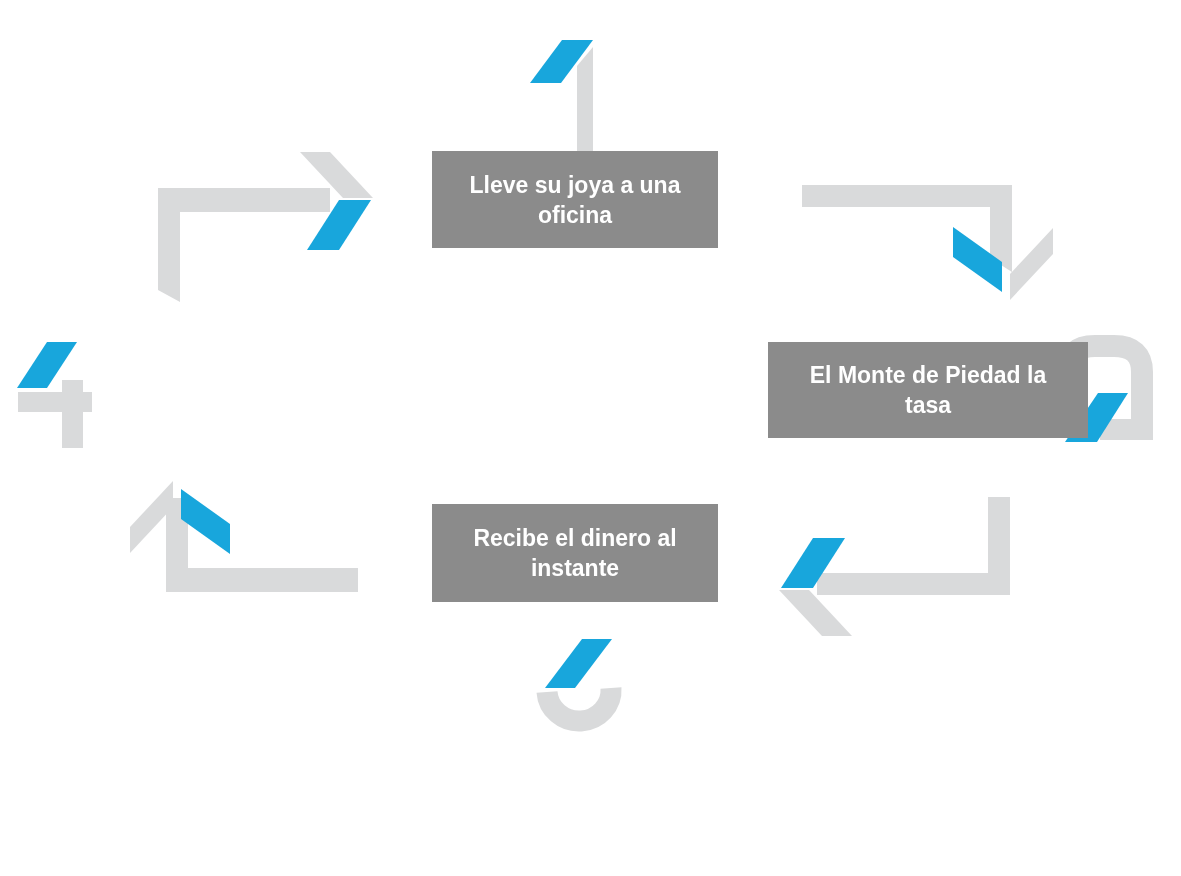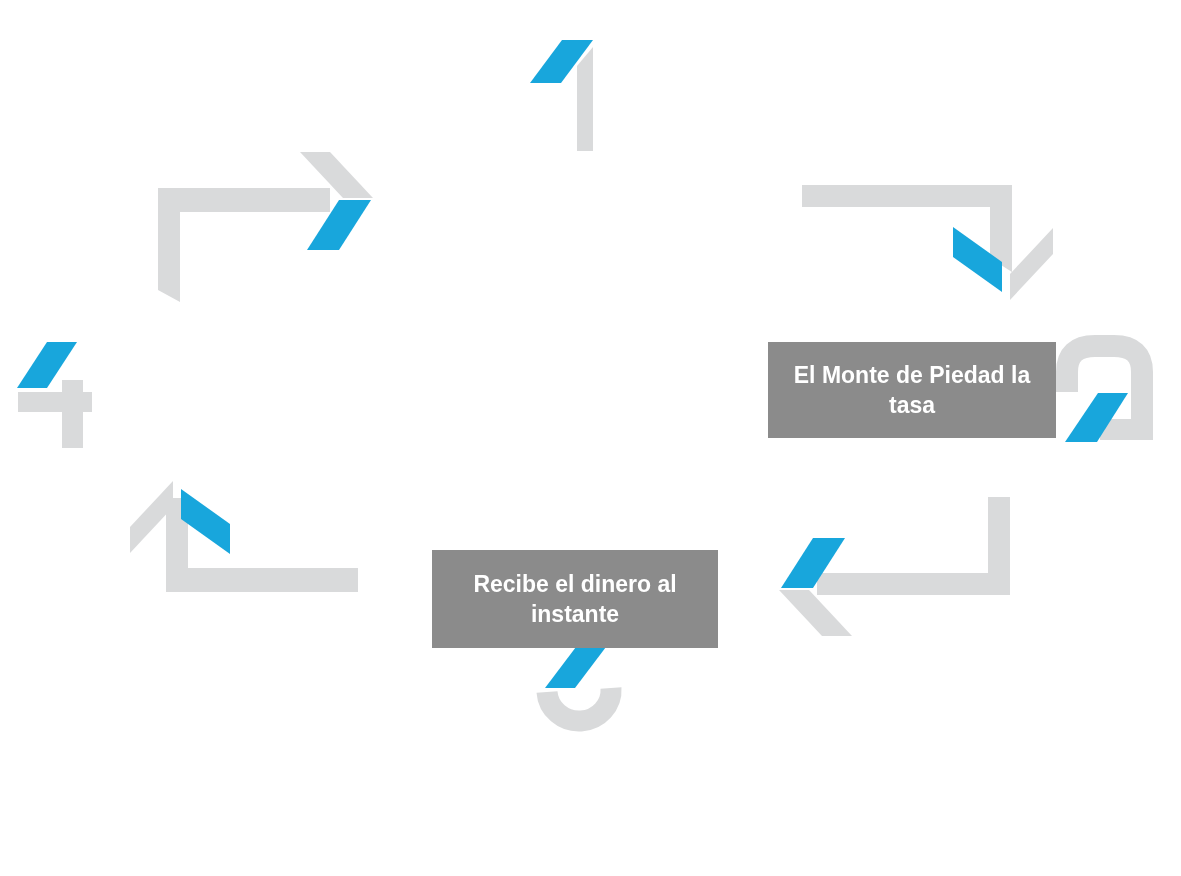--- a/index.html
+++ b/index.html
@@ -19,22 +19,22 @@
     background:var(--box-gray,#8b8b8b);
     color:var(--box-text,#ffffff);
     display:flex;align-items:center;justify-content:center;
     text-align:center;
     font-weight:bold;
     font-size:23px;line-height:30px;
     padding:0 20px;
     box-sizing:border-box;
   }
   .box-1{left:432px;top:151px;width:286px;height:97px;}
-  .box-2{left:768px;top:342px;width:288px;height:96px;}
-  .box-3{left:432px;top:550px;width:286px;height:98px;}
+  .box-2{left:768px;top:342px;width:320px;height:96px;}
+  .box-3{left:432px;top:504px;width:286px;height:98px;}
   .box-4{left:103px;top:342px;width:287px;height:96px;}
 </style>
 </head>
 <body>
 
 <div class="canvas">
 
   <svg class="diagram-svg" width="1181" height="876" viewBox="0 0 1181 876">
 
     <g>
@@ -81,20 +81,23 @@
       <polygon class="a" points="845,538 813,588 781,588 813,538"></polygon>
     </g>
 
     <g>
       <polygon class="g" points="166,498 188,498 188,568 358,568 358,592 166,592"></polygon>
       <polygon class="g" points="130,553 130,527 173,481 173,507"></polygon>
       <polygon class="a" points="230,554 230,524 181,489 181,519"></polygon>
     </g>
   </svg>
 
+  <div class="step-box box-1">
+    <span>Lleve su joya a una oficina</span>
+  </div>
 
   <div class="step-box box-2">
     <span>El Monte de Piedad la tasa</span>
   </div>
 
   <div class="step-box box-3">
     <span>Recibe el dinero al instante</span>
   </div>
 
 

